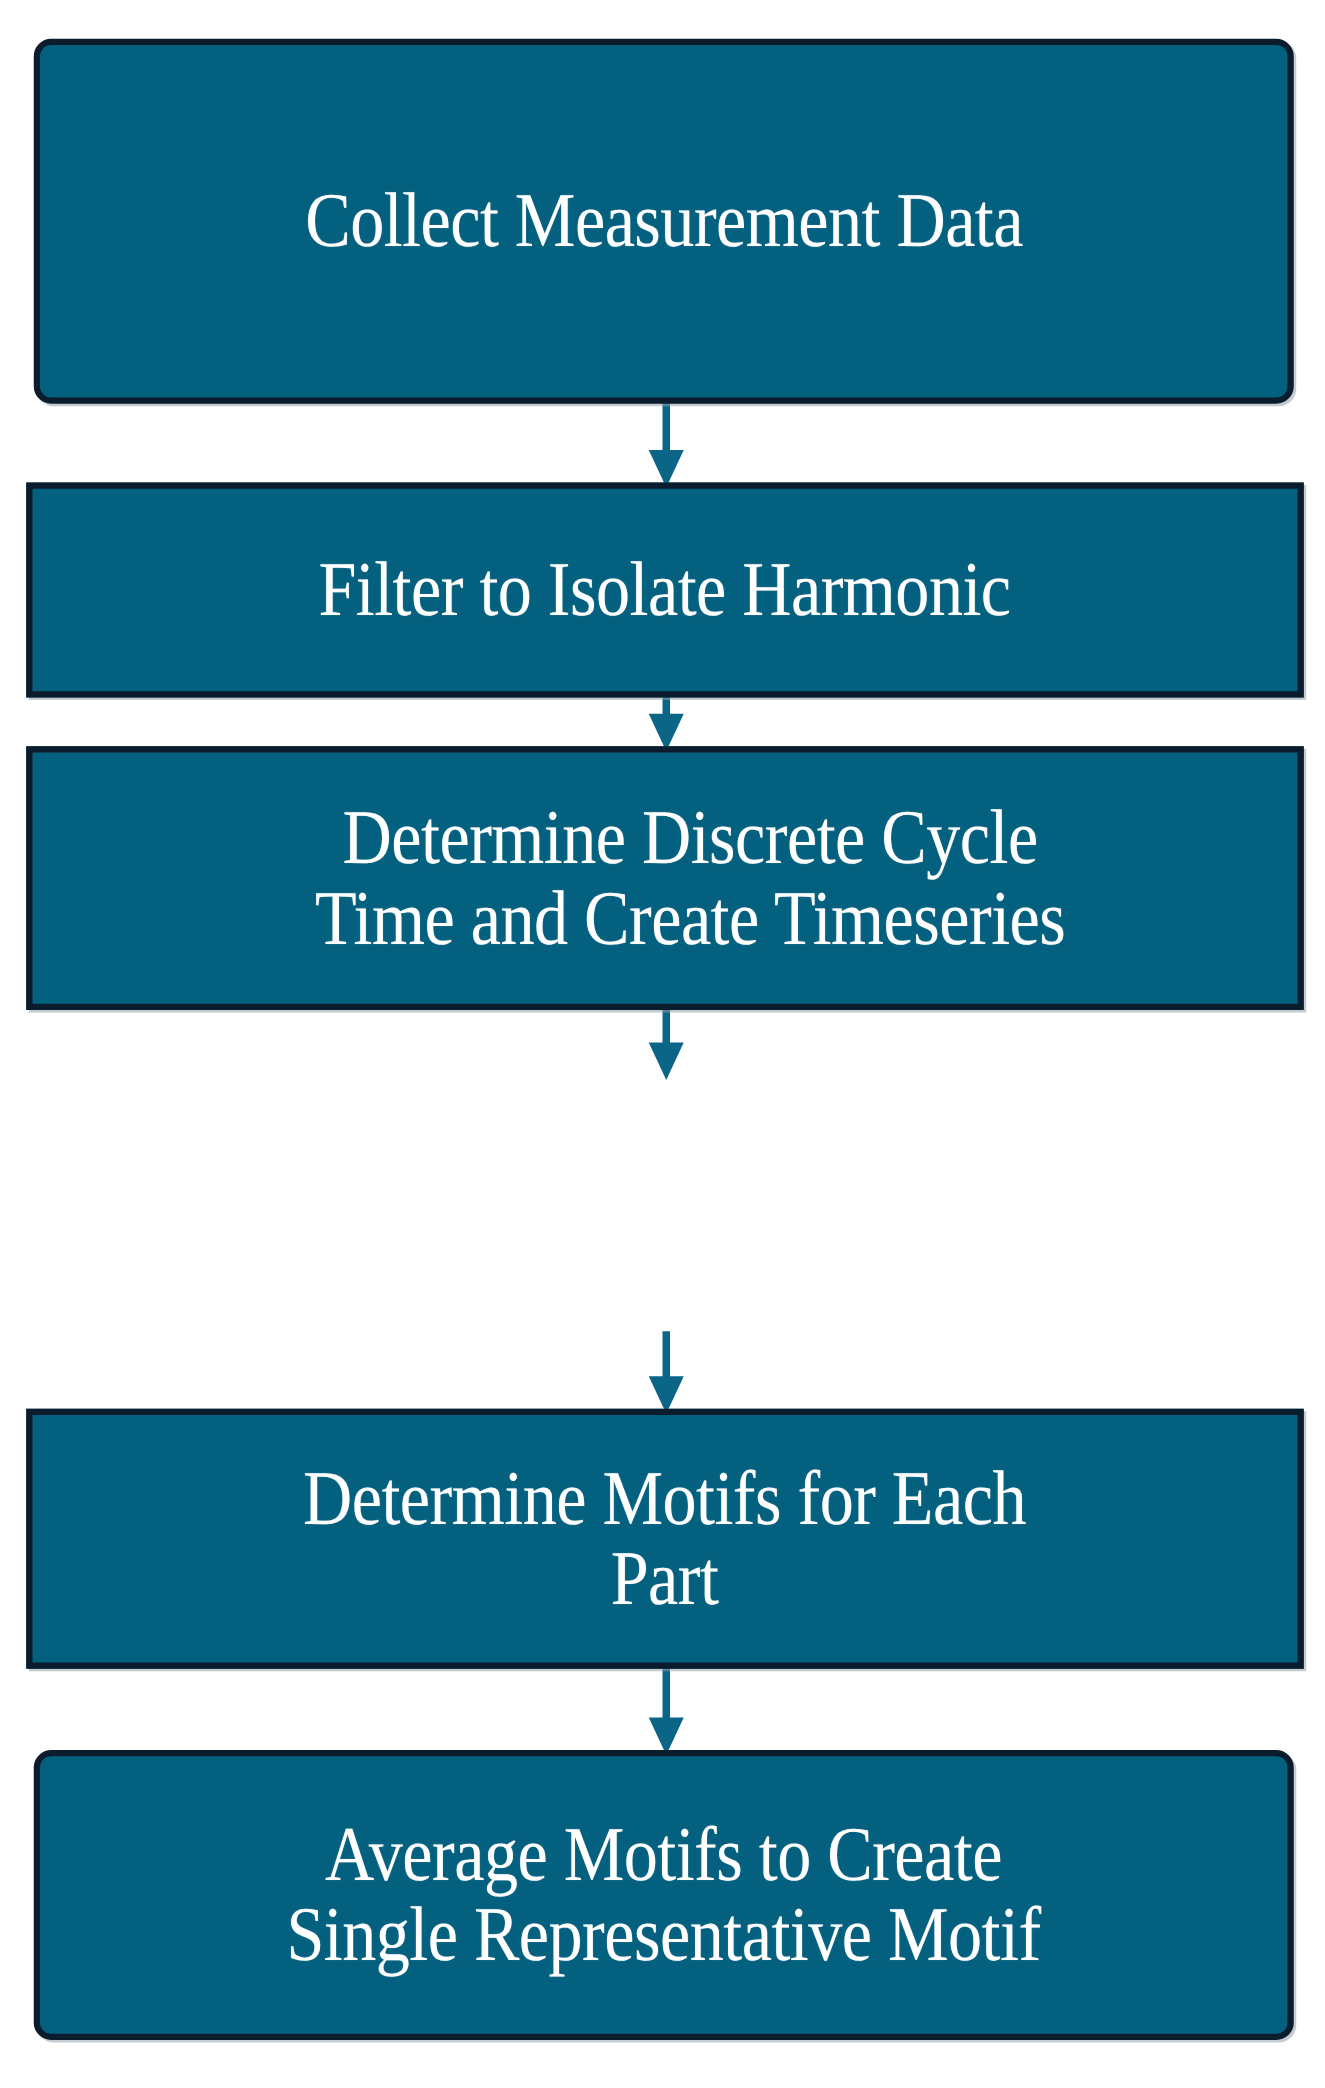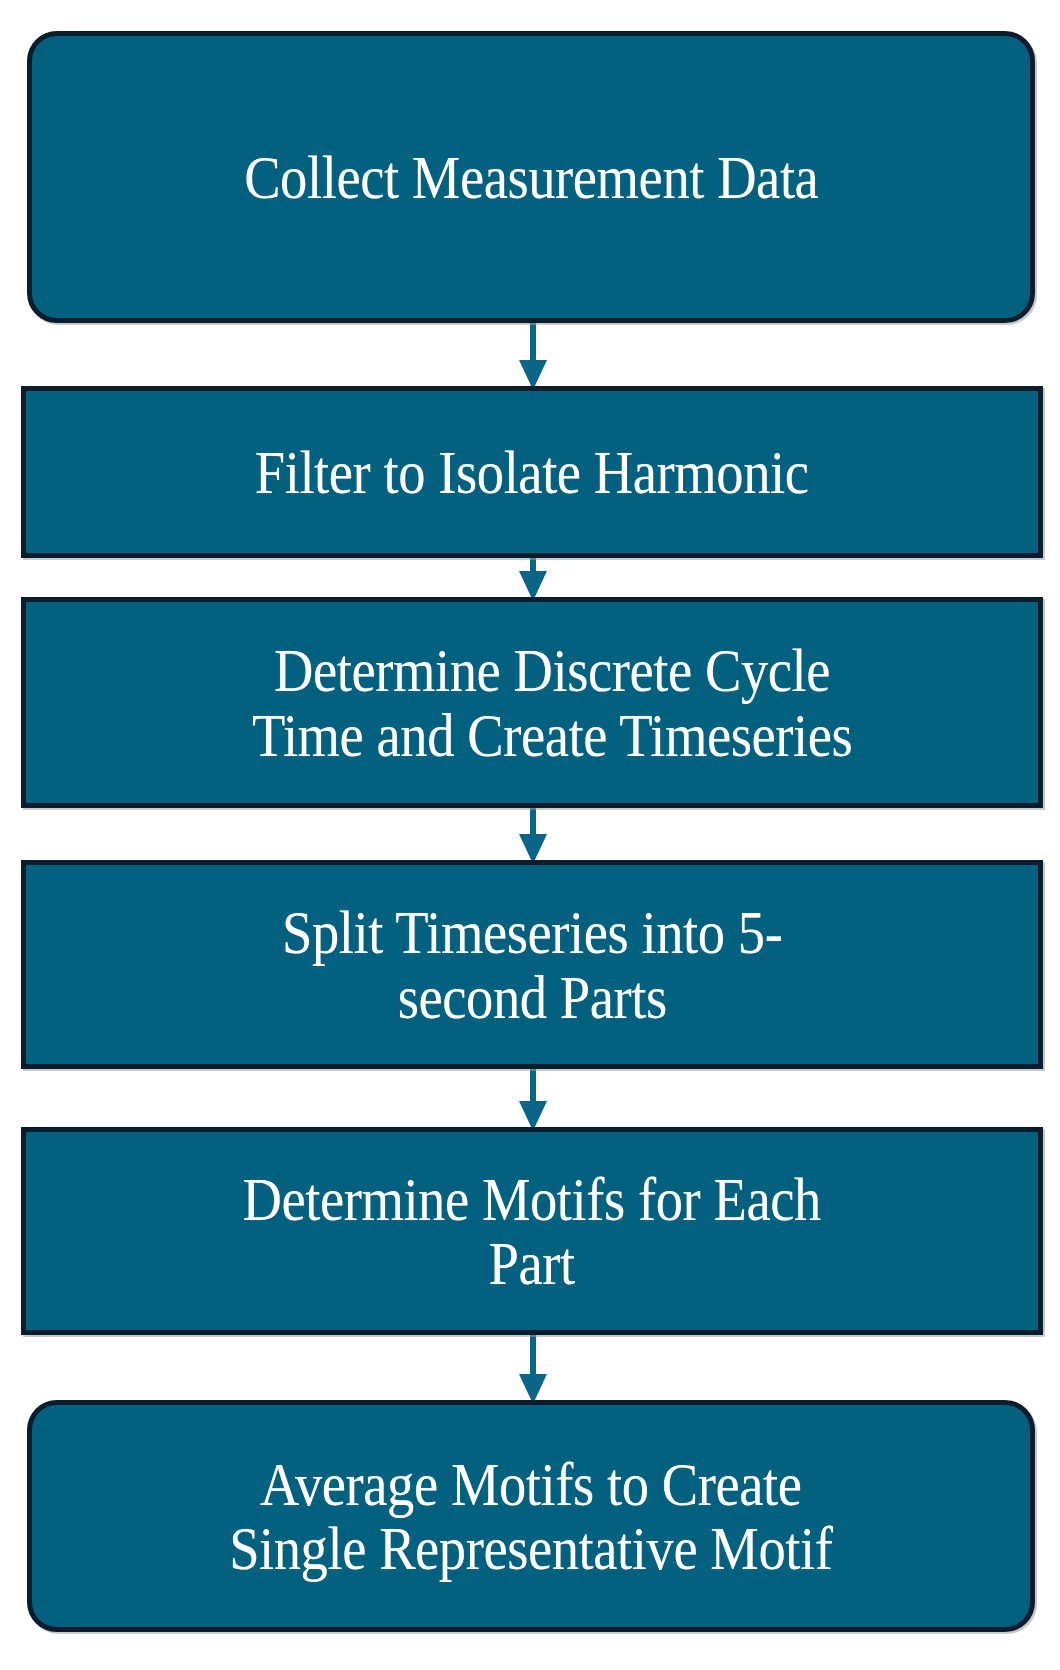--- a/index.html
+++ b/index.html
@@ -25,21 +25,21 @@
     box-sizing: border-box;
     background: #04607F;
     border: 5px solid #0B1C2C;
     display: flex;
     align-items: center;
     justify-content: center;
     box-shadow: 2px 2px 0 rgba(150,160,168,0.55);
   }
 
   .node.terminator {
-    border-radius: 30px;
+    border-radius: 14px;
   }
 
   .node-label {
     color: #FFFFFF;
     text-align: center;
     line-height: 1.04;
     font-size: 62px;
     font-weight: 400;
     letter-spacing: -0.5px;
     transform: scaleX(0.88);
@@ -93,24 +93,20 @@
     <div class="node terminator" style="left: 27px; top: 31px; width: 1008px; height: 292px;">
       <div class="node-label">Collect Measurement Data</div>
     </div>
     <div class="node" style="left: 21px; top: 386px; width: 1022px; height: 172px;">
       <div class="node-label">Filter to Isolate Harmonic</div>
     </div>
     <div class="node" style="left: 21px; top: 597px; width: 1022px; height: 211px; padding-left: 40px;">
       <div class="node-label">Determine Discrete Cycle
 Time and Create Timeseries</div>
     </div>
-    <div class="node" style="left: 21px; top: 860px; width: 1022px; height: 209px;">
-      <div class="node-label">Split Timeseries into 5-
-second Parts</div>
-    </div>
     <div class="node terminator" style="left: 27px; top: 1400px; width: 1008px; height: 232px;">
       <div class="node-label">Average Motifs to Create
 Single Representative Motif</div>
     </div>
     <div class="node" style="left: 21px; top: 1127px; width: 1022px; height: 208px;">
       <div class="node-label">Determine Motifs for Each
 Part</div>
     </div>
   </div>
 

